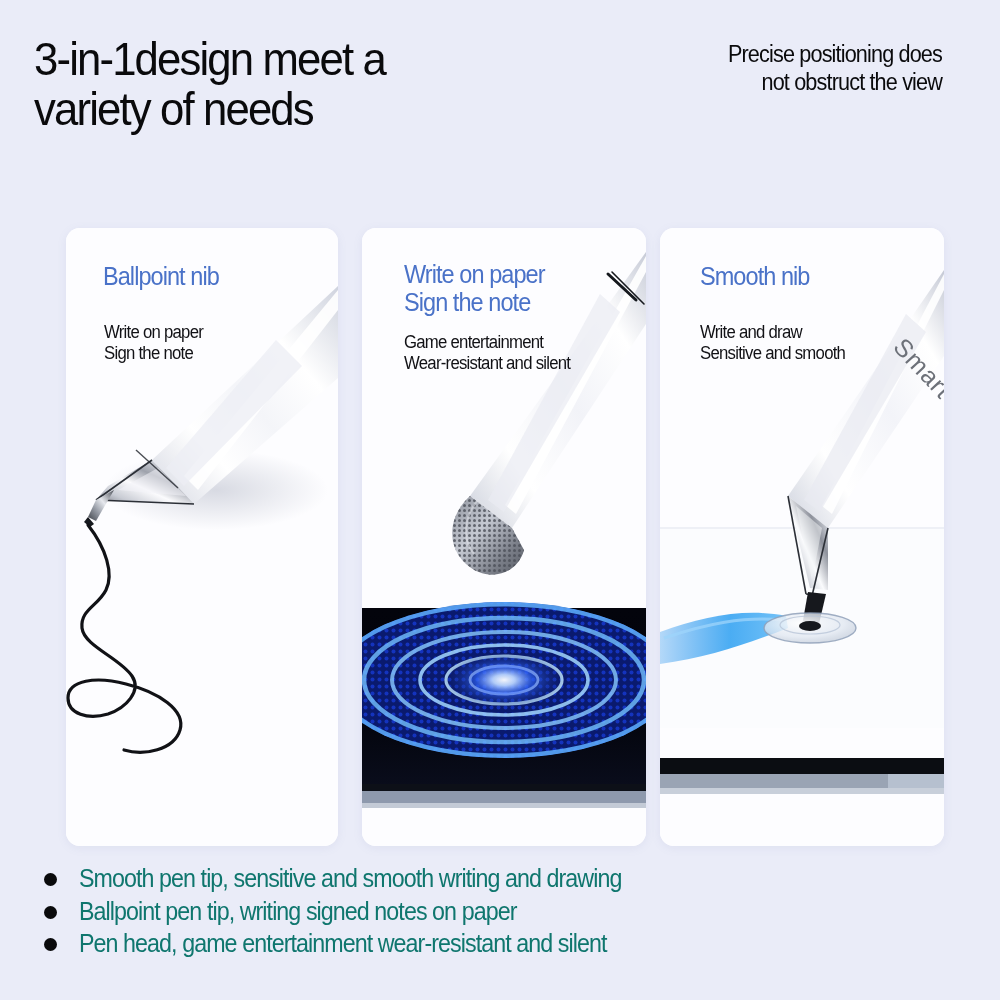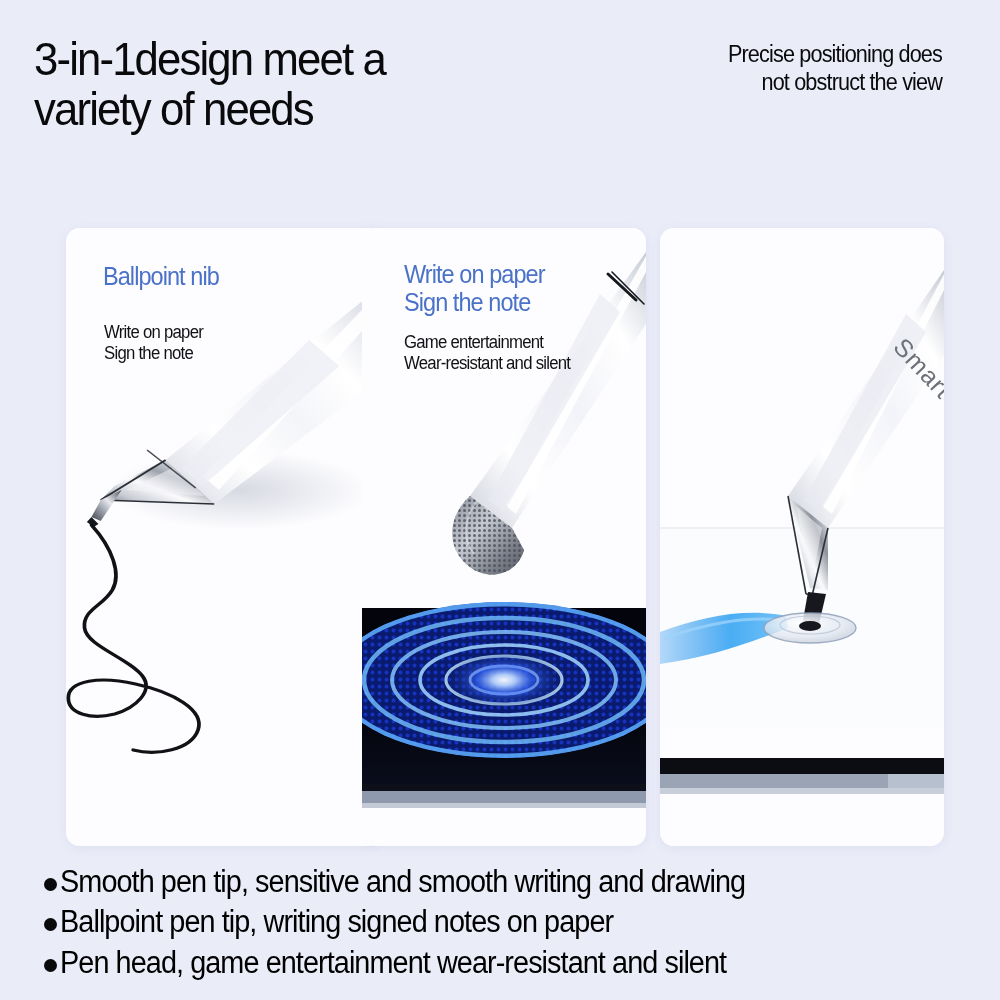--- a/index.html
+++ b/index.html
@@ -62,21 +62,21 @@
   }
   .card {
     position: absolute;
     top: 0;
     height: 618px;
     background: #fdfdff;
     border-radius: 14px;
     overflow: hidden;
     box-shadow: 0 2px 10px rgba(120,128,180,0.10);
   }
-  .card-1 { left: 66px;  width: 272px; padding-left: 43px; }
+  .card-1 { left: 66px;  width: 272px; }
   .card-2 { left: 362px; width: 284px; }
   .card-3 { left: 660px; width: 284px; }
 
   .card-text { position: absolute; top: 0; left: 0; width: 100%; z-index: 6; }
   .card-heading {
     color: #4a72c8;
     font-size: 25px;
     line-height: 1.12;
     font-weight: 400;
     letter-spacing: -1.0px;
@@ -107,24 +107,25 @@
   
   .bullets {
     position: absolute;
     left: 44px;
     top: 862px;
     width: 900px;
   }
   .bullet-row {
     display: flex;
     align-items: baseline;
-    font-size: 31px;
+    font-size: 25px;
     line-height: 1.30;
     letter-spacing: -1.0px;
-    color: #000000;
+    color: #0f766e;
+    gap: 19px;
   }
   .bullet-dot {
     width: 13px; height: 13px;
     border-radius: 50%;
     background: #0a0a0c;
     flex: 0 0 auto;
     margin-right: 3px;
     transform: translateY(-1px);
   }
   .bullet-text {
@@ -346,20 +347,25 @@
         <ellipse cx="150" cy="400" rx="46" ry="15" fill="none" stroke="#8fa0b8" stroke-width="1.4" opacity="0.85"></ellipse>
         <ellipse cx="150" cy="397" rx="30" ry="9" fill="none" stroke="#b9c6d8" stroke-width="1.2" opacity="0.8"></ellipse>
         <ellipse cx="150" cy="398" rx="11" ry="5" fill="#16181d"></ellipse>
 
         <rect x="0" y="530" width="284" height="16" fill="#0b0d12"></rect>
         <rect x="0" y="546" width="284" height="14" fill="#9aa4b4"></rect>
         <rect x="0" y="560" width="284" height="6" fill="#c8cfda"></rect>
         <rect x="228" y="546" width="56" height="14" fill="#b6c0cf"></rect>
       </svg>
     </div>
+    <div class="card-text">
+      <div class="card-heading">Smooth nib</div>
+      <div class="card-body">Write and draw
+Sensitive and smooth</div>
+    </div>
   </div>
 </div>
 
 <div class="bullets">
   <div class="bullet-row">
     <span class="bullet-dot"></span>
     <span class="bullet-text">Smooth pen tip, sensitive and smooth writing and drawing</span>
   </div>
   <div class="bullet-row">
     <span class="bullet-dot"></span>

